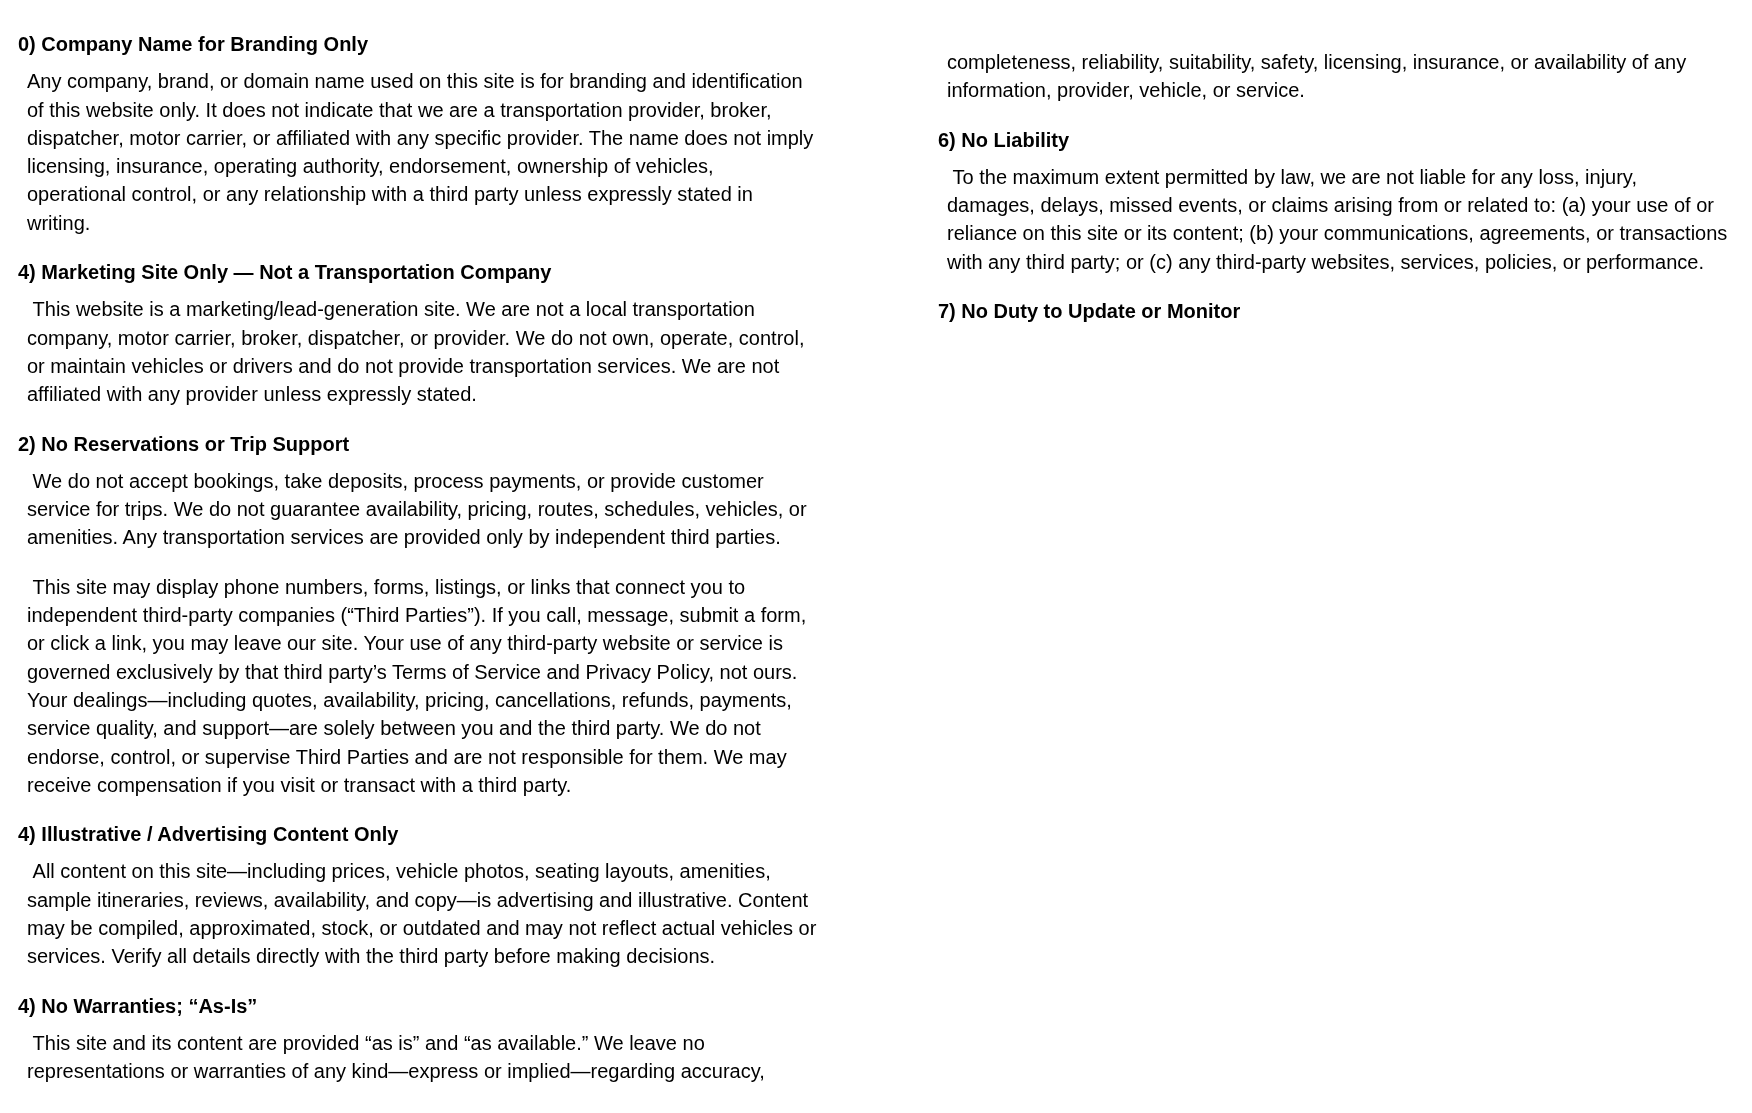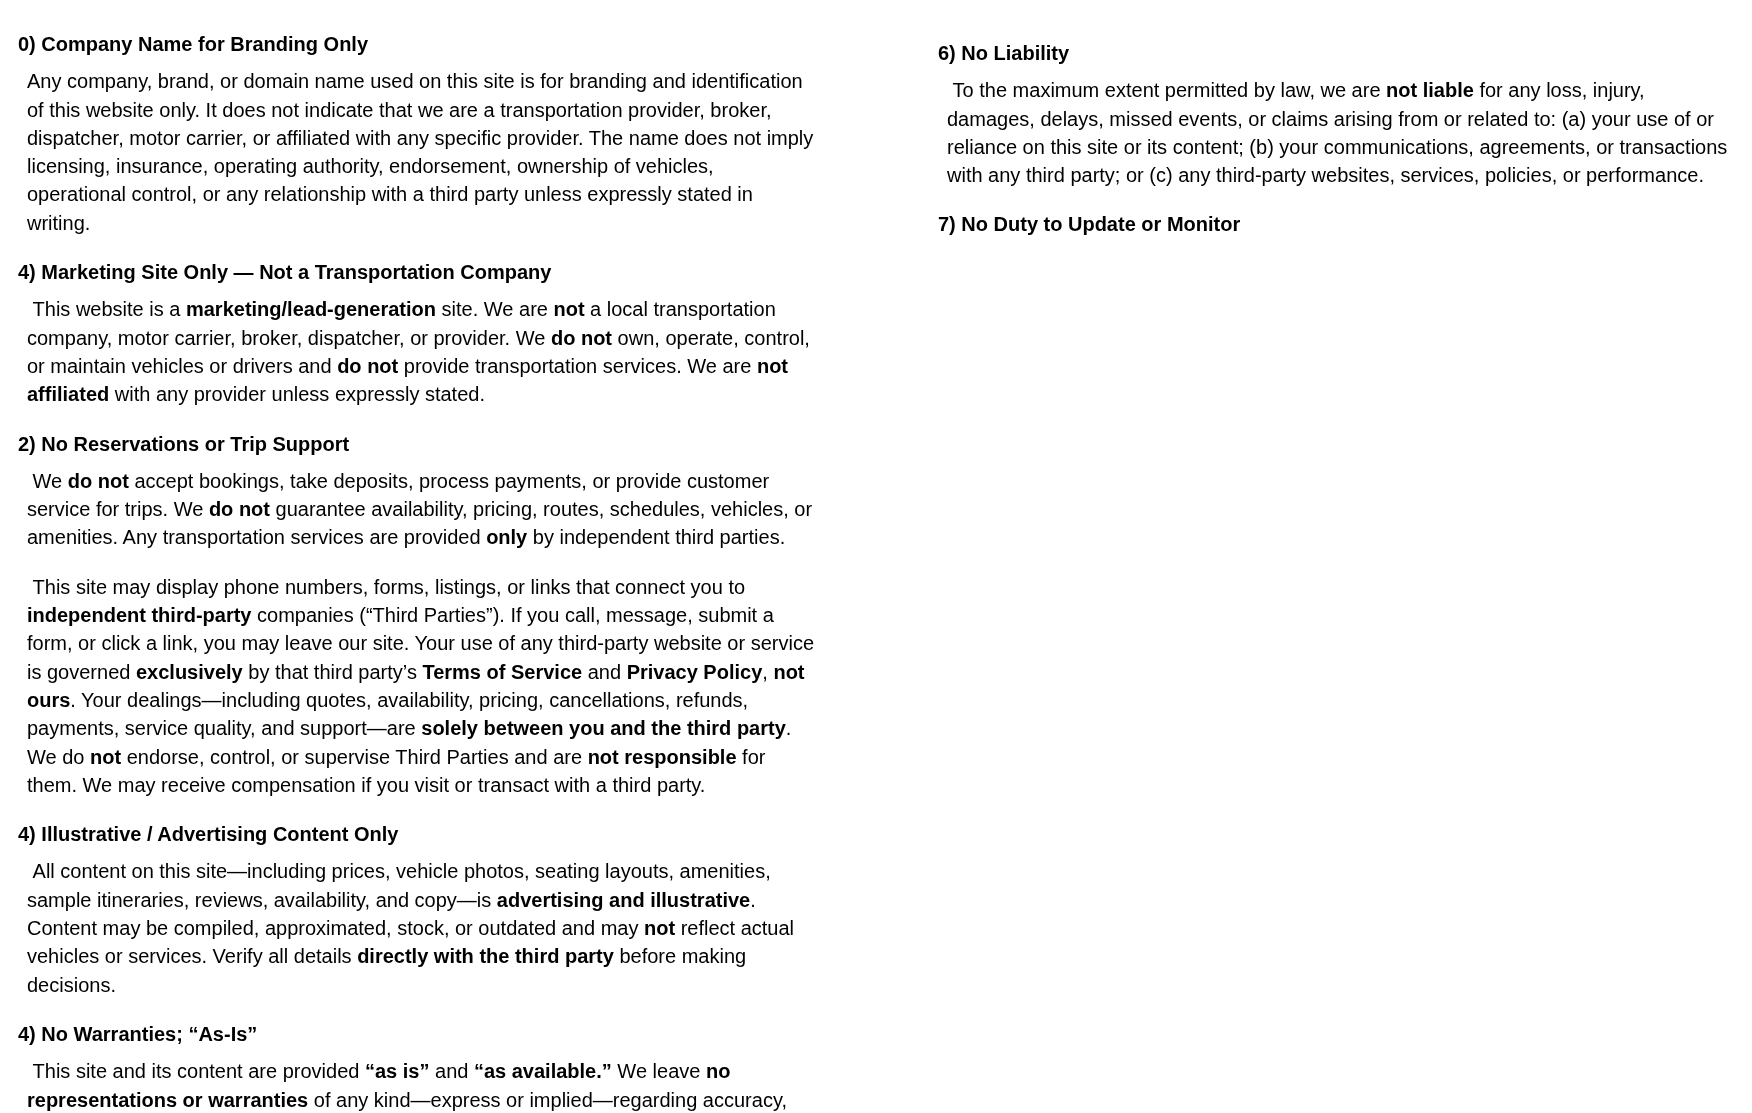--- a/index.html
+++ b/index.html
@@ -43,21 +43,21 @@
     font-weight: 700;
     margin: 0;
     padding: 0;
   }
   .bd {
     margin: 9px;
     padding: 0;
     white-space: pre-wrap;
   }
   .bd b {
-    font-weight: 700;
+    font-weight: 400;
   }
 </style>
 </head>
 <body>
 
 <main class="page">
 
   <div class="col col-left">
     <section class="section">
       <h2 class="hd">0) Company Name for Branding Only</h2>
@@ -79,20 +79,23 @@
       <p class="bd"><span> All content on this site—including prices, vehicle photos, seating layouts, amenities, sample itineraries, reviews, availability, and copy—is </span><b>advertising and illustrative</b><span>. Content may be compiled, approximated, stock, or outdated and may </span><b>not</b><span> reflect actual vehicles or services. Verify all details </span><b>directly with the third party</b><span> before making decisions.</span></p>
     </section>
     <section class="section">
       <h2 class="hd">4) No Warranties; “As-Is”</h2>
       <p class="bd"><span> This site and its content are provided </span><b>“as is”</b><span> and </span><b>“as available.”</b><span> We leave </span><b>no representations or warranties</b><span> of any kind—express or implied—regarding accuracy,</span></p>
     </section>
   </div>
 
   <div class="col col-right">
     <section class="section">
+      <p class="bd"><span>completeness, reliability, suitability, safety, licensing, insurance, or availability of any information, provider, vehicle, or service.</span></p>
+    </section>
+    <section class="section">
       <h2 class="hd">6) No Liability</h2>
       <p class="bd"><span> To the maximum extent permitted by law, we are </span><b>not liable</b><span> for any loss, injury, damages, delays, missed events, or claims arising from or related to: (a) your use of or reliance on this site or its content; (b) your communications, agreements, or transactions with any third party; or (c) any third-party websites, services, policies, or performance.</span></p>
     </section>
     <section class="section">
       <h2 class="hd">7) No Duty to Update or Monitor</h2>
     </section>
   </div>
 
 </main>
 

